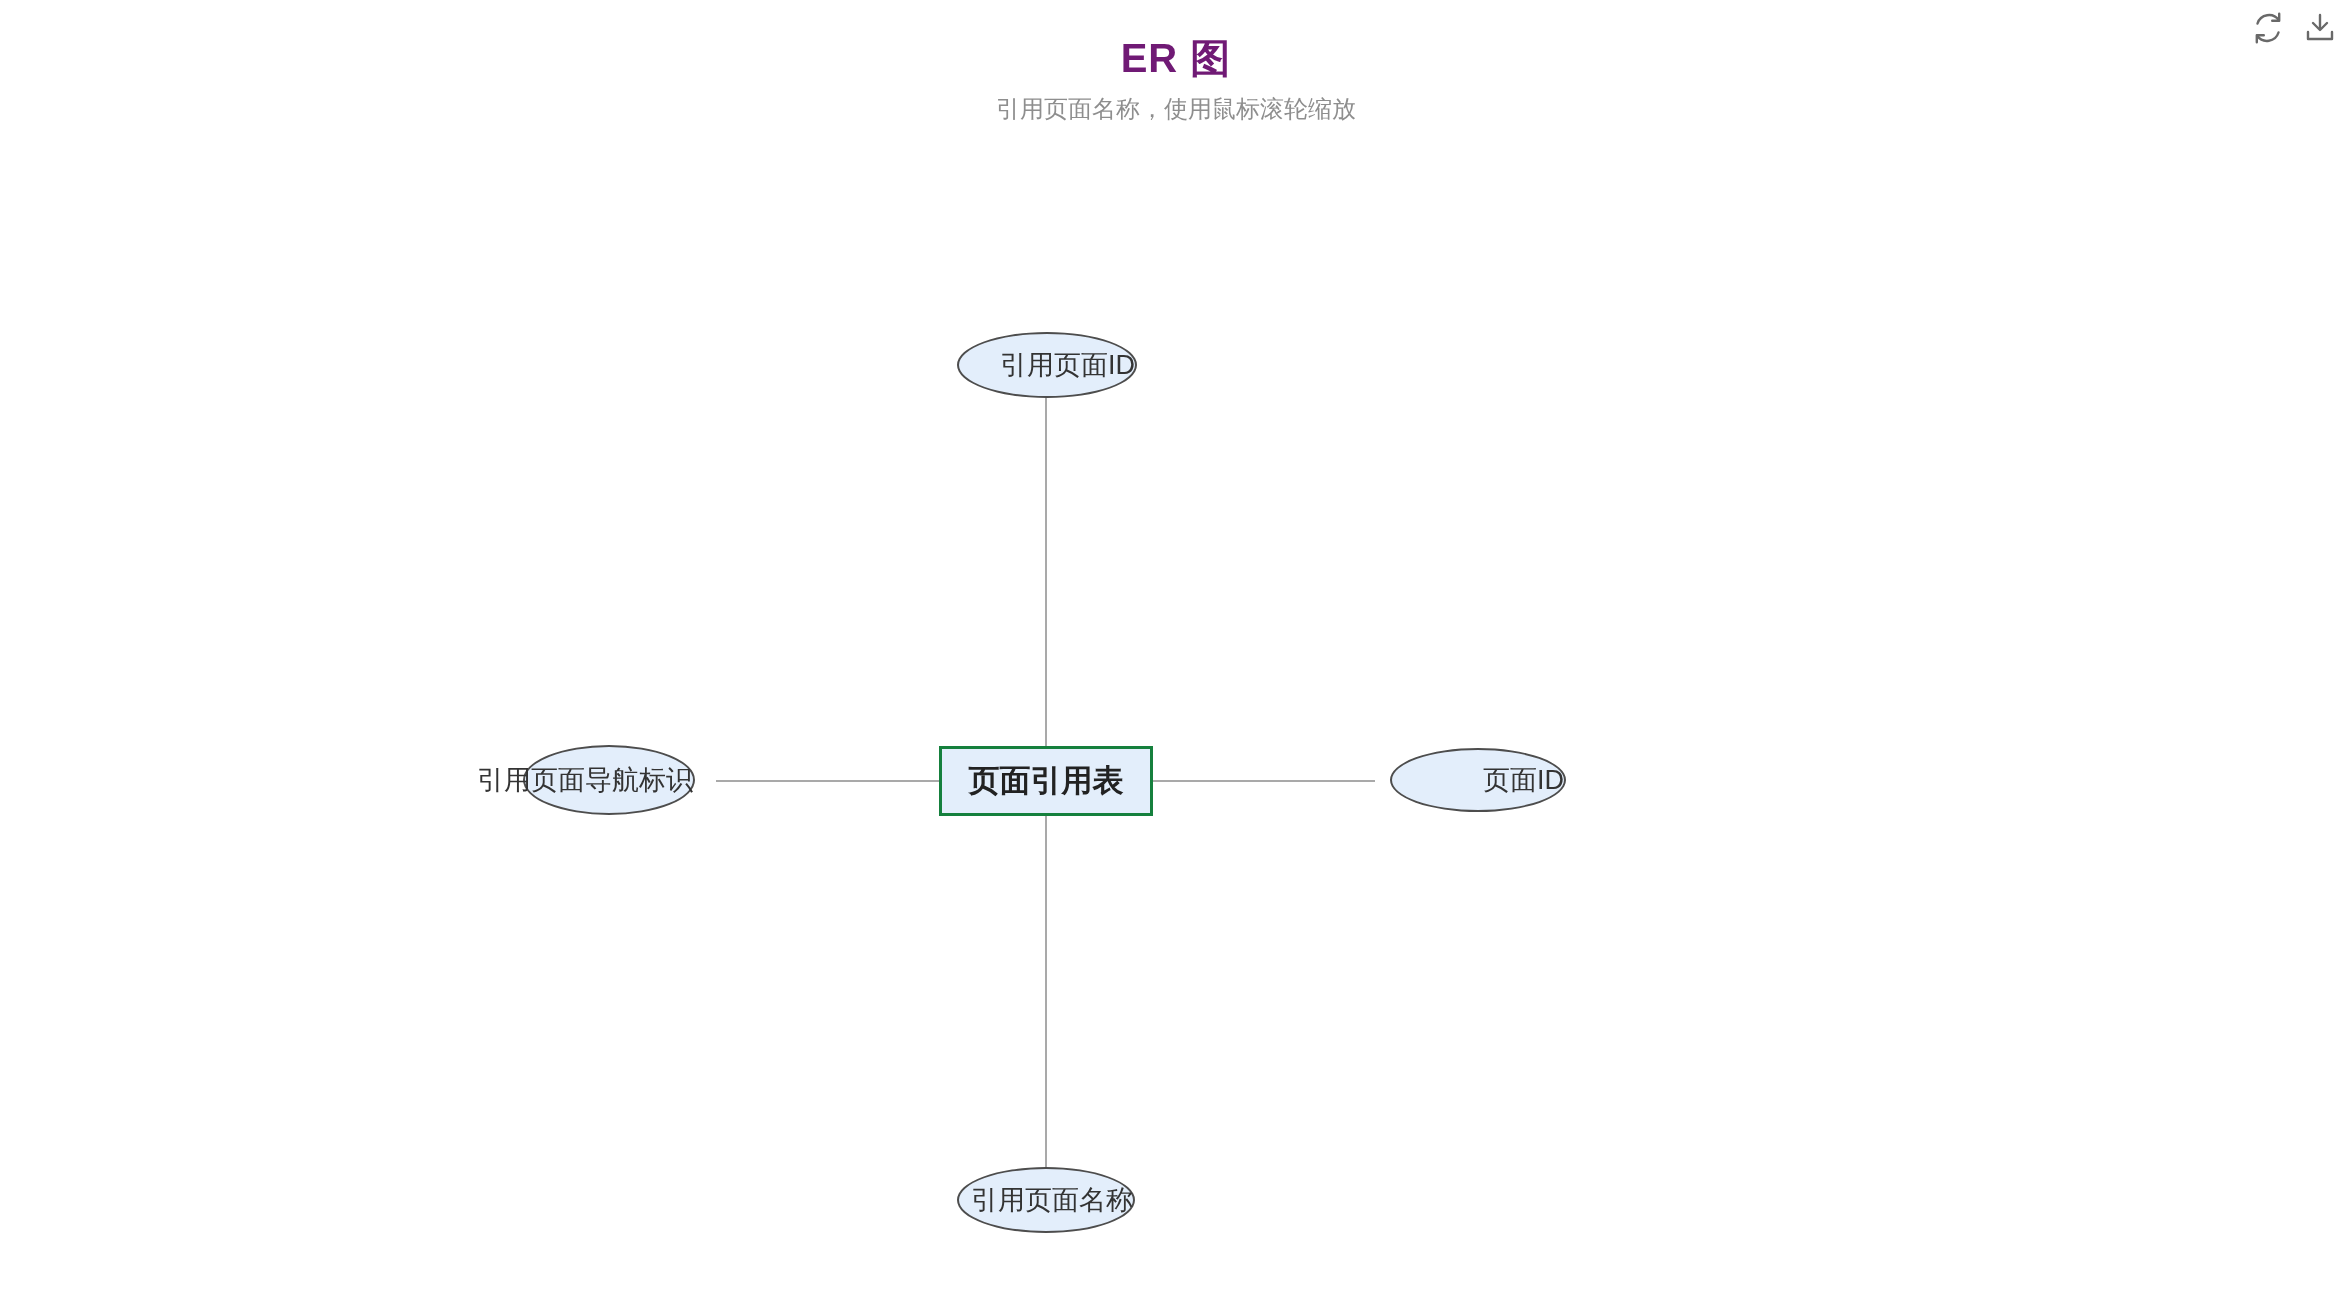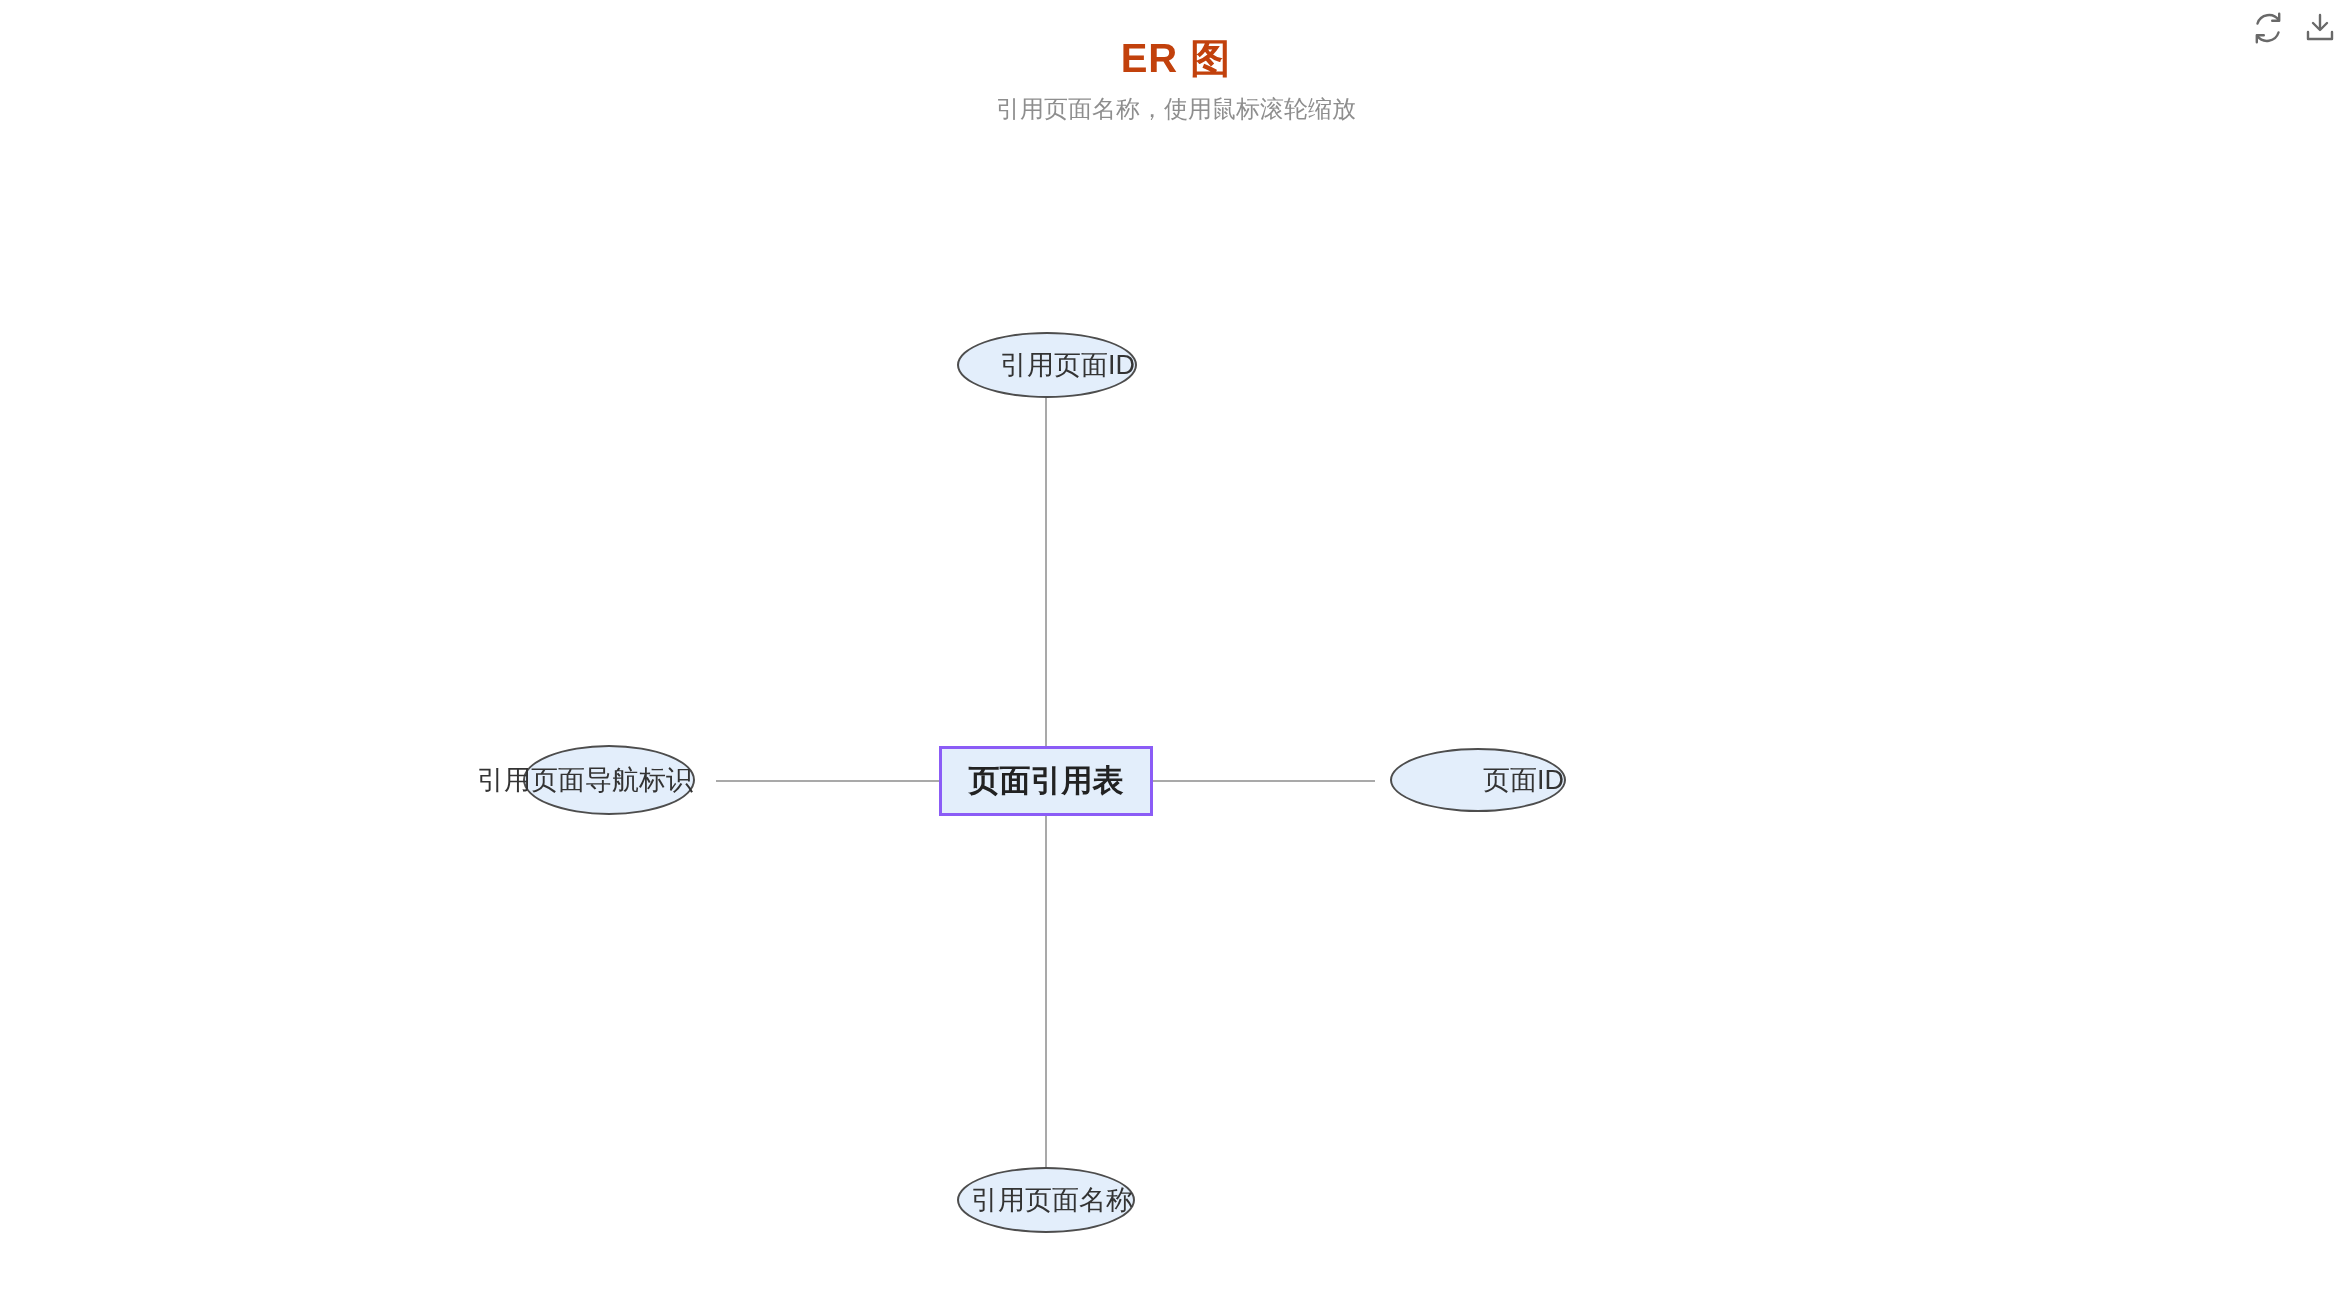--- a/index.html
+++ b/index.html
@@ -23,21 +23,21 @@
     left: 0;
     width: 100%;
     text-align: center;
     pointer-events: none;
   }
   .title {
     margin: 36px 0 14px 0;
     font-size: 40px;
     line-height: 44px;
     font-weight: 700;
-    color: #c2410c;
+    color: #701a75;
     letter-spacing: 1px;
   }
   .subtitle {
     margin: 16px 0 0 0;
     font-size: 24px;
     line-height: 26px;
     color: #8e8e8e;
   }
 
   
@@ -78,21 +78,21 @@
   .line-right  { left: 1152px; top: 780px; width: 223px; height: 2px; }
 
   .entity {
     position: absolute;
     left: 939px;
     top: 746px;
     width: 214px;
     height: 70px;
     box-sizing: border-box;
     background: #e3eefb;
-    border: 3px solid #8b5cf6;
+    border: 3px solid #15803d;
     display: flex;
     align-items: center;
     justify-content: center;
     font-size: 31px;
     font-weight: 700;
     color: #222222;
     z-index: 2;
   }
 
   .attr {

